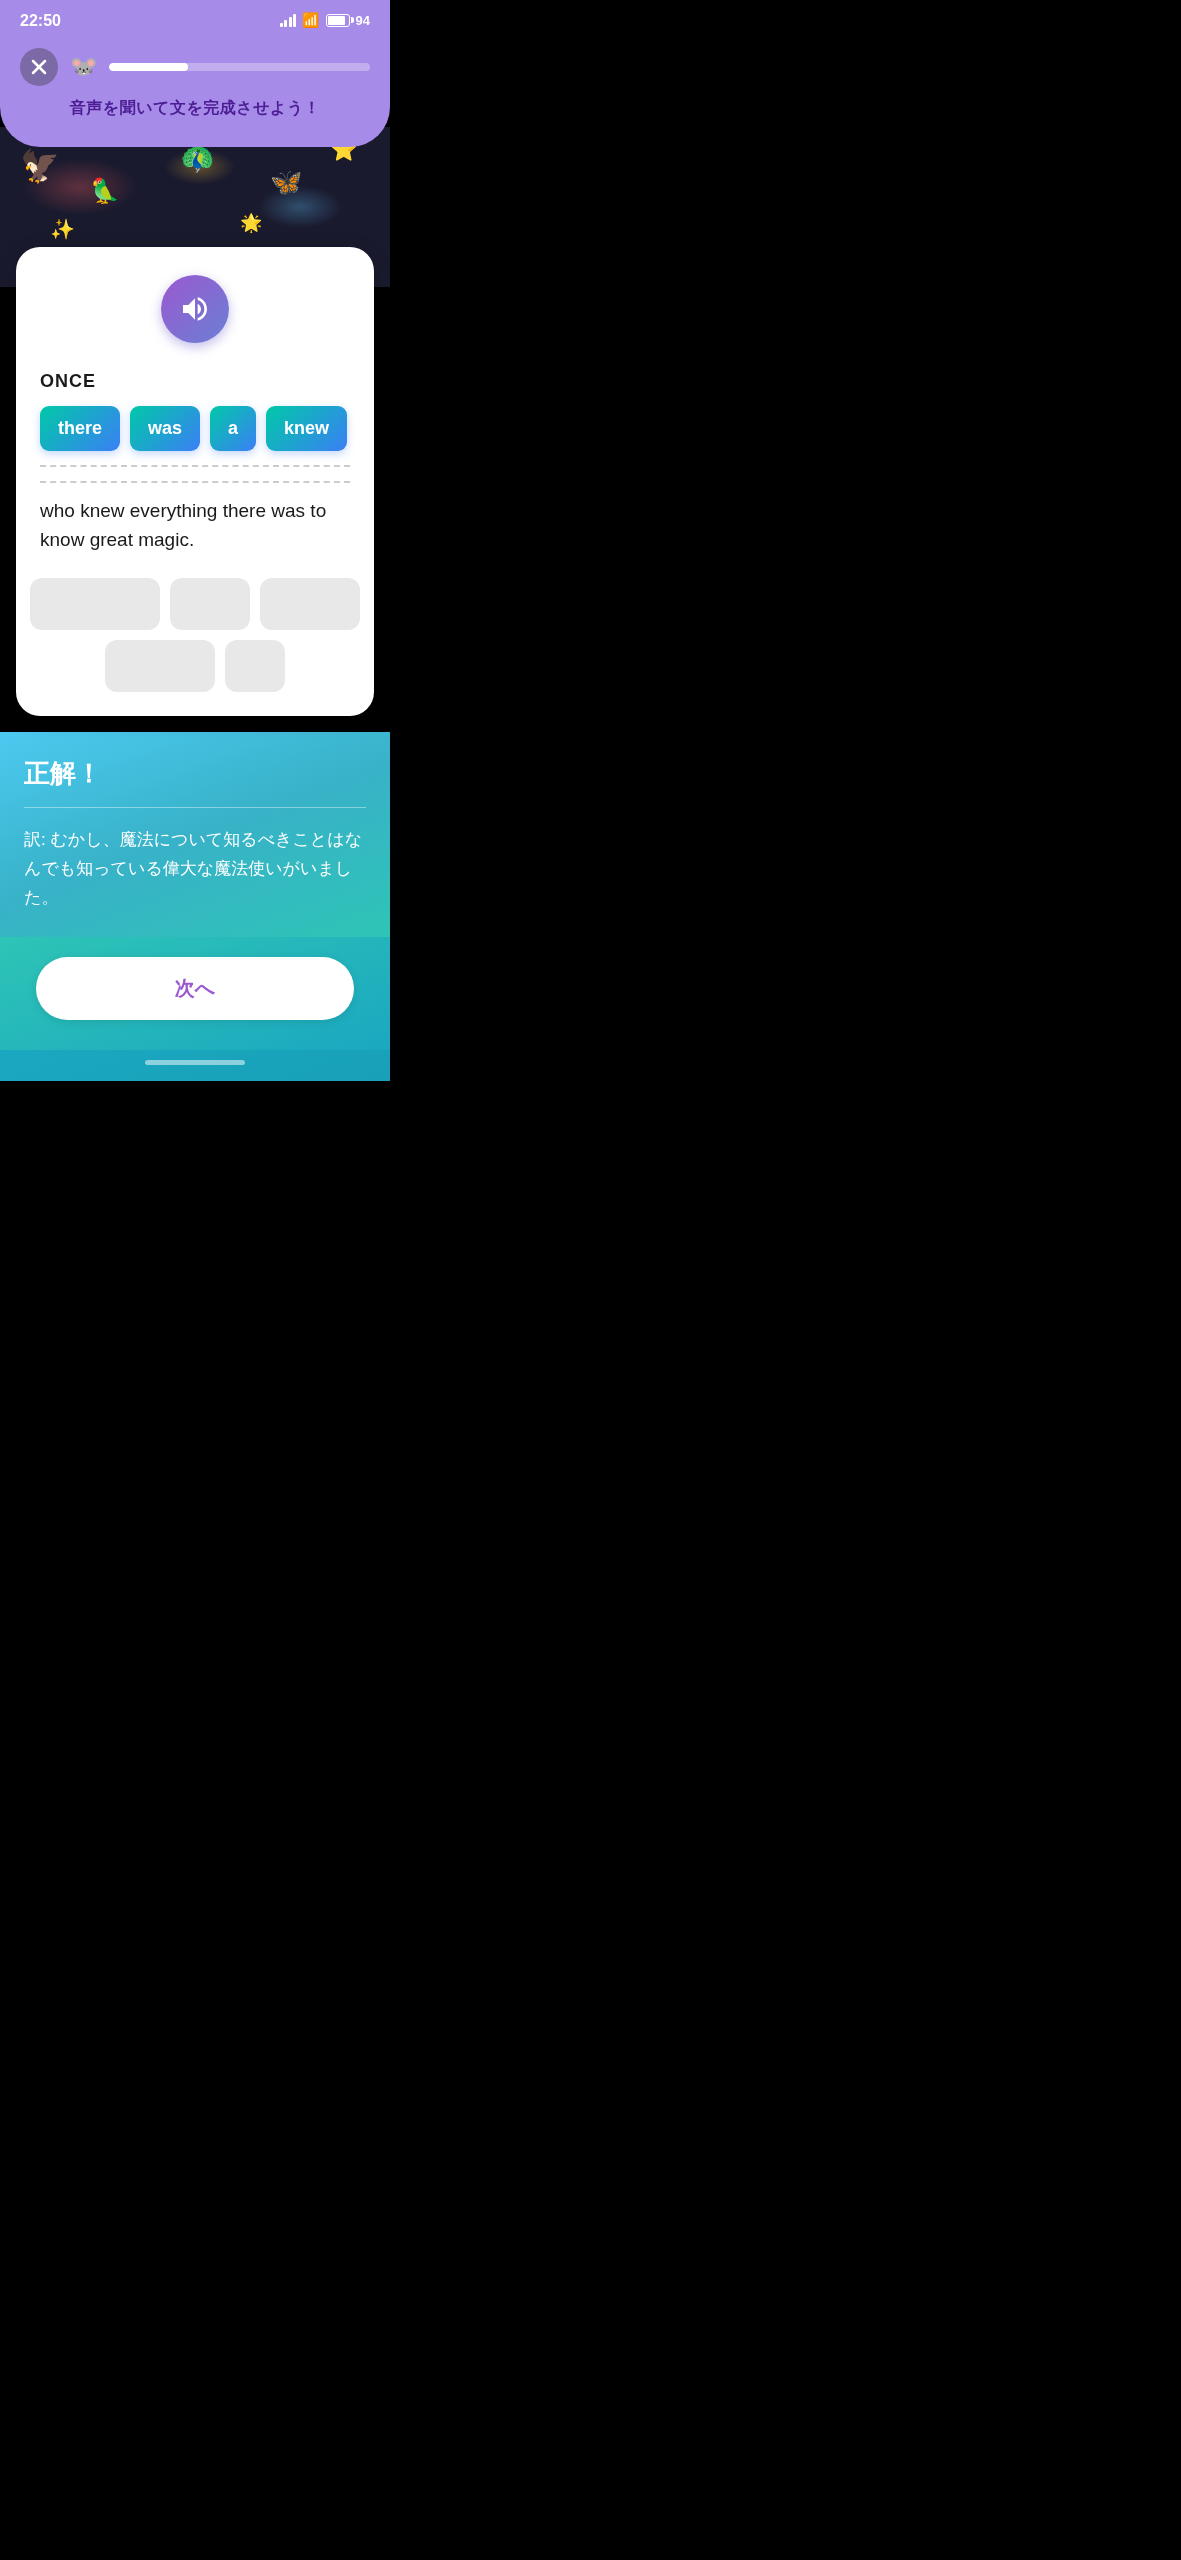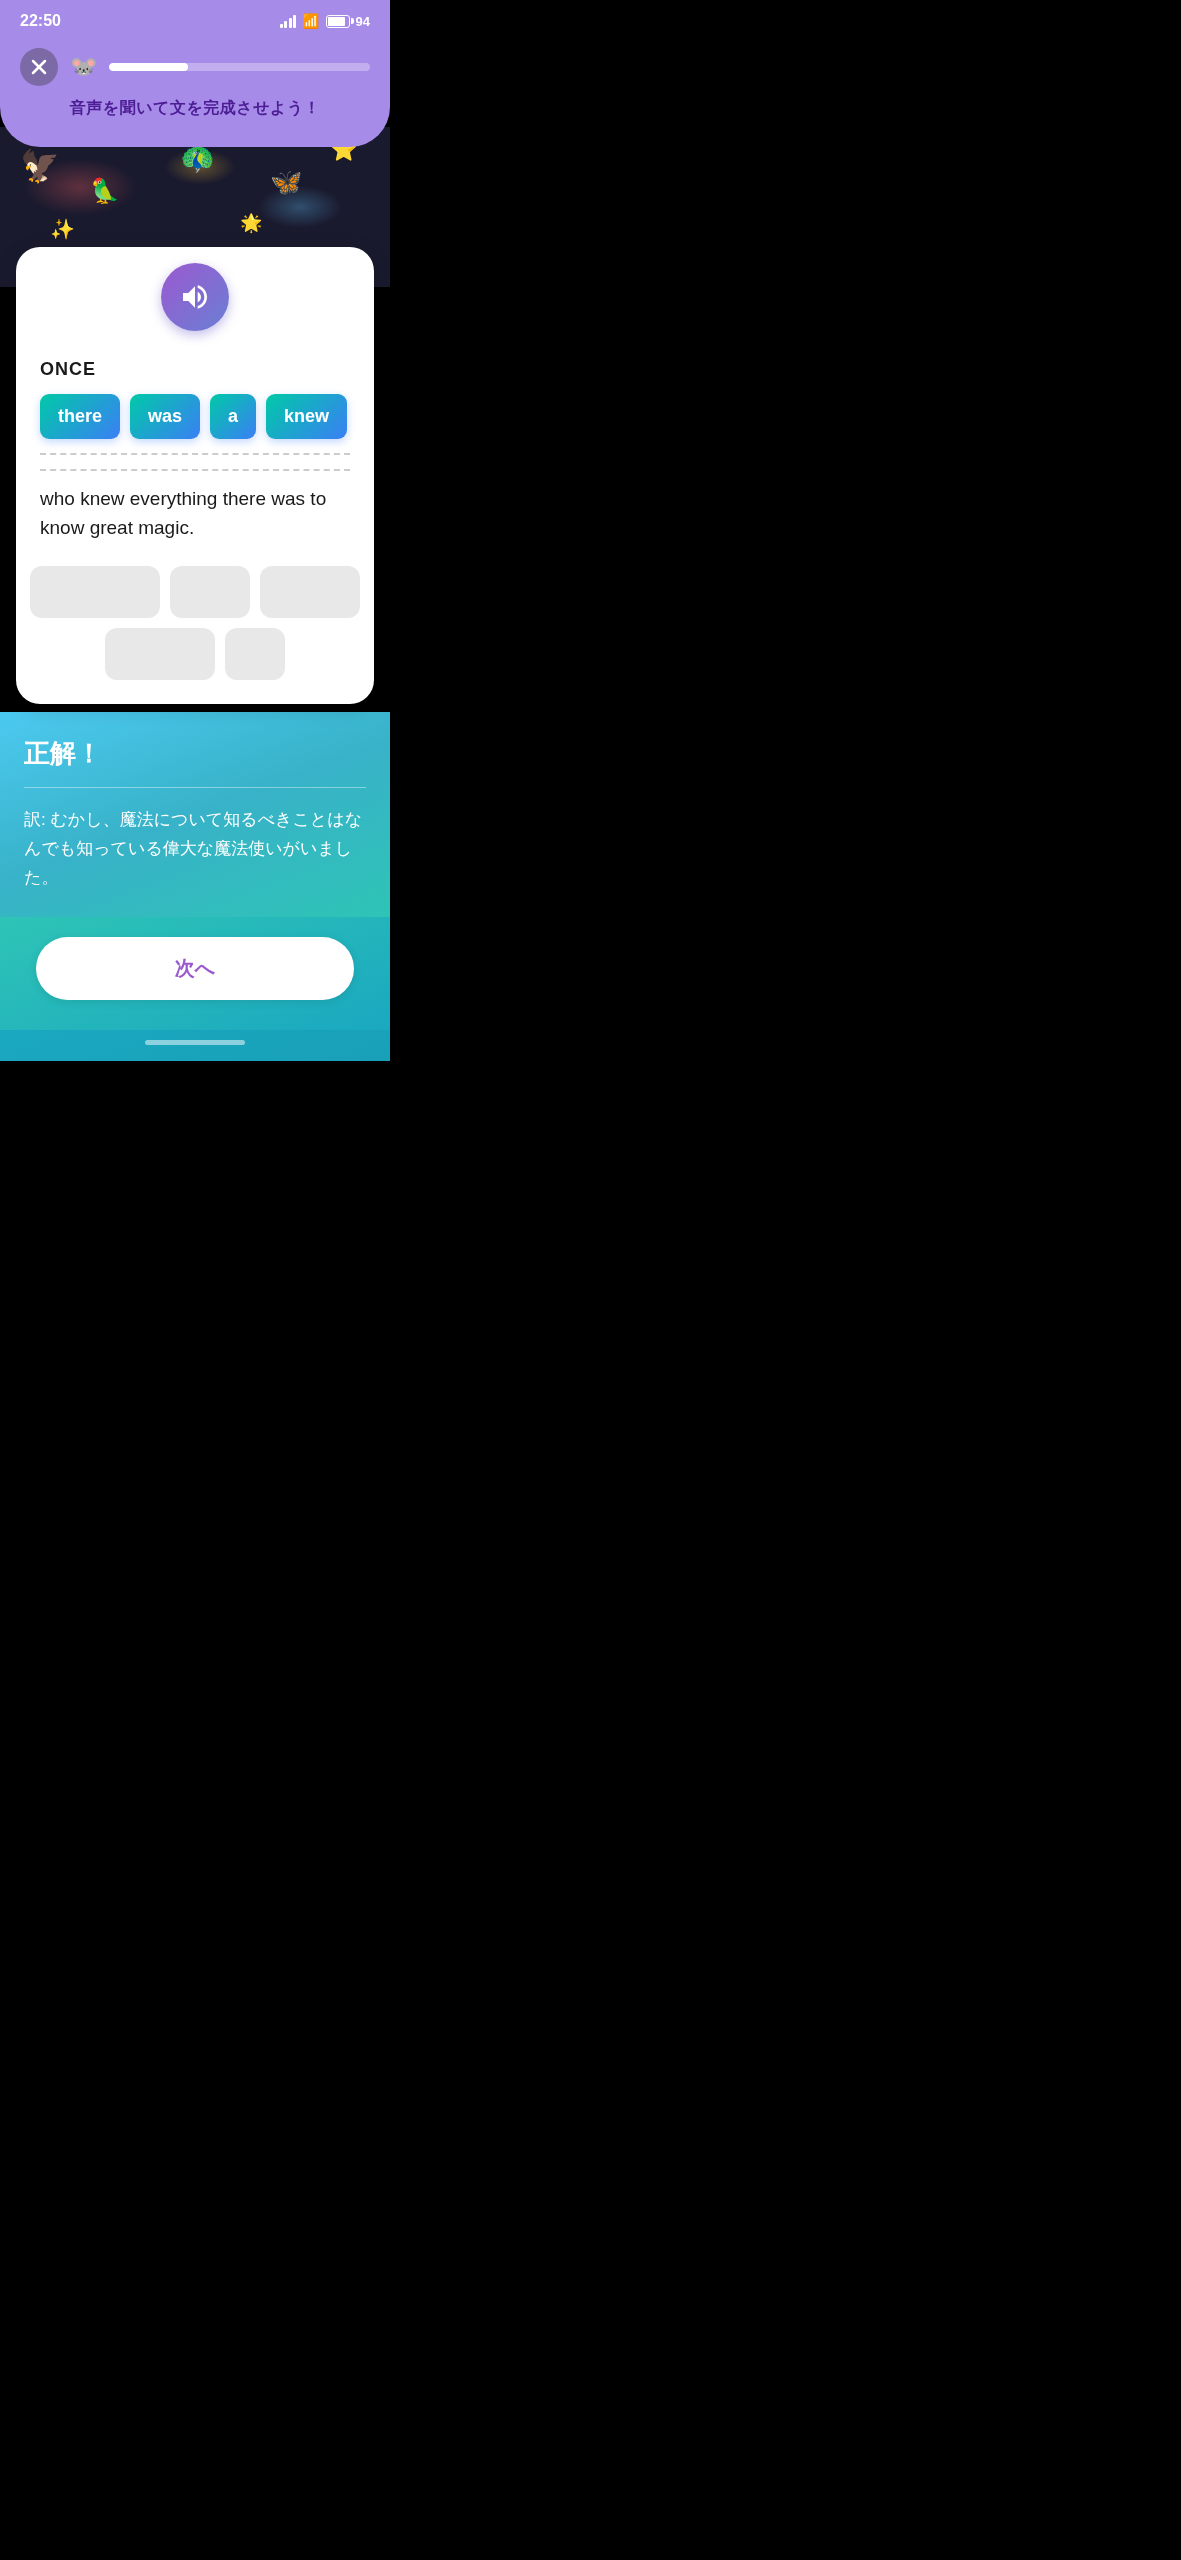--- a/index.html
+++ b/index.html
@@ -12,21 +12,21 @@
       background: #000;
       overflow-x: hidden;
       position: relative;
     }
 
     
     .status-bar {
       background: #a78be8;
       display: flex;
       justify-content: space-between;
-      align-items: center;
+      align-items: flex-start;
       padding: 12px 20px 8px;
       color: white;
       font-size: 15px;
       font-weight: 600;
     }
     .status-time { font-weight: 700; font-size: 16px; }
     .status-icons { display: flex; align-items: center; gap: 6px; font-size: 13px; }
 
     
     .header {
@@ -104,23 +104,23 @@
         radial-gradient(ellipse 50px 25px at 200px 40px, rgba(255,200,50,0.3) 0%, transparent 70%);
     }
     .bird {
       position: absolute;
       font-size: 28px;
     }
 
     
     .main-card {
       background: white;
-      margin: -40px 16px 8px;
+      margin: -40px 16px 16px;
       border-radius: 24px;
-      padding: 16px 24px 24px;
+      padding: 28px 24px 24px;
       position: relative;
       z-index: 5;
       box-shadow: 0 4px 20px rgba(0,0,0,0.15);
     }
 
     
     .audio-btn {
       display: flex;
       justify-content: center;
       margin-bottom: 28px;

